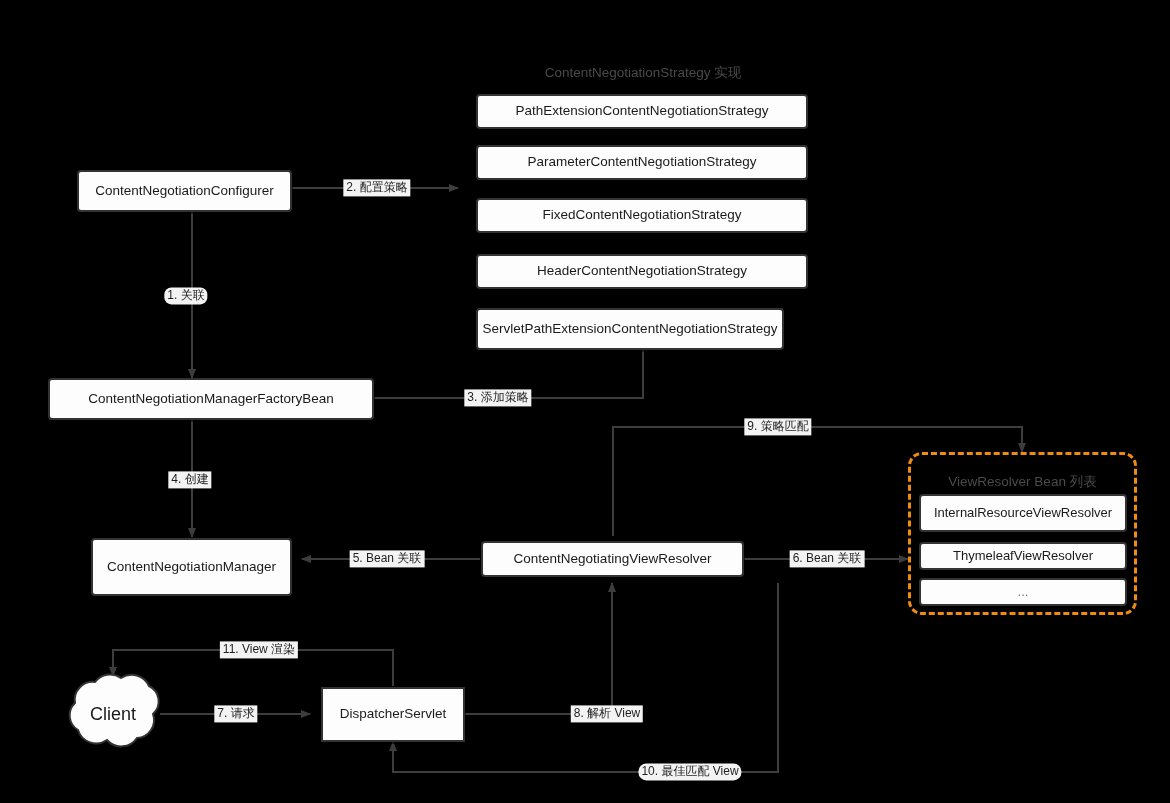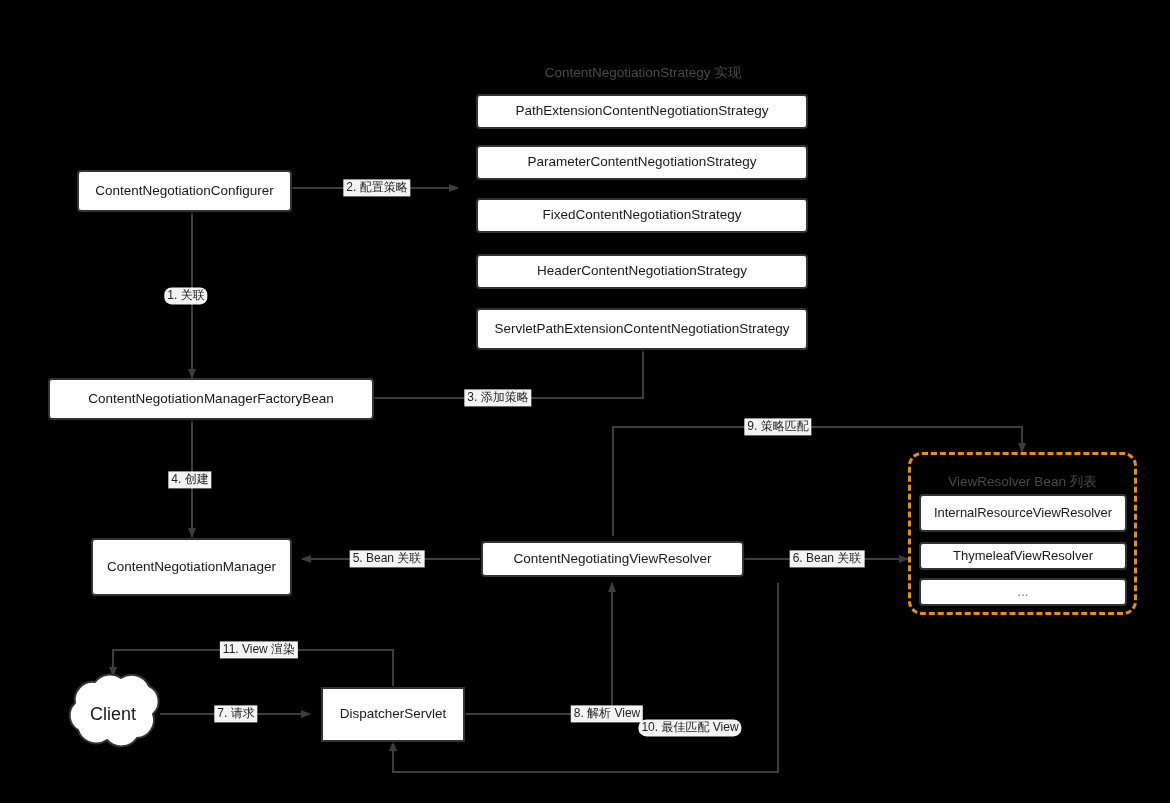--- a/index.html
+++ b/index.html
@@ -70,21 +70,21 @@
                a17,17 0 0,1 -3,-27 a18,18 0 0,1 20,-21 z" fill="#fdfdfd" stroke="#333333" stroke-width="2"></path>
     </g>
   </svg>
 
   <div class="grp-title" style="left:533px;top:64px;width:220px;">ContentNegotiationStrategy 实现</div>
 
   <div class="node" style="left:476px;top:94px;width:332px;height:35px;">PathExtensionContentNegotiationStrategy</div>
   <div class="node" style="left:476px;top:145px;width:332px;height:35px;">ParameterContentNegotiationStrategy</div>
   <div class="node" style="left:476px;top:198px;width:332px;height:35px;">FixedContentNegotiationStrategy</div>
   <div class="node" style="left:476px;top:254px;width:332px;height:35px;">HeaderContentNegotiationStrategy</div>
-  <div class="node" style="left:476px;top:308px;width:332px;height:42px;">ServletPathExtensionContentNegotiationStrategy</div>
+  <div class="node" style="left:476px;top:308px;width:308px;height:42px;">ServletPathExtensionContentNegotiationStrategy</div>
 
   <div class="node" style="left:77px;top:170px;width:215px;height:42px;">ContentNegotiationConfigurer</div>
 
   <div class="node" style="left:48px;top:378px;width:326px;height:42px;">ContentNegotiationManagerFactoryBean</div>
 
   <div class="node" style="left:91px;top:538px;width:201px;height:58px;">ContentNegotiationManager</div>
 
   <div class="node" style="left:481px;top:541px;width:263px;height:36px;">ContentNegotiatingViewResolver</div>
 
   <div class="node" style="left:321px;top:687px;width:144px;height:55px;border-radius:0;">DispatcherServlet</div>
@@ -101,16 +101,16 @@
 
   <div class="edge-label" style="left:186px;top:296px;border-radius:7px;">1. 关联</div>
   <div class="edge-label" style="left:377px;top:188px;">2. 配置策略</div>
   <div class="edge-label" style="left:498px;top:398px;">3. 添加策略</div>
   <div class="edge-label" style="left:190px;top:480px;">4. 创建</div>
   <div class="edge-label" style="left:387px;top:559px;">5. Bean 关联</div>
   <div class="edge-label" style="left:827px;top:559px;">6. Bean 关联</div>
   <div class="edge-label" style="left:236px;top:714px;">7. 请求</div>
   <div class="edge-label" style="left:607px;top:714px;">8. 解析 View</div>
   <div class="edge-label" style="left:778px;top:427px;">9. 策略匹配</div>
-  <div class="edge-label" style="left:690px;top:728px;border-radius:8px;">10. 最佳匹配 View</div>
+  <div class="edge-label" style="left:690px;top:772px;border-radius:8px;">10. 最佳匹配 View</div>
   <div class="edge-label" style="left:259px;top:650px;">11. View 渲染</div>
 
 </div>
 
 </body></html>

